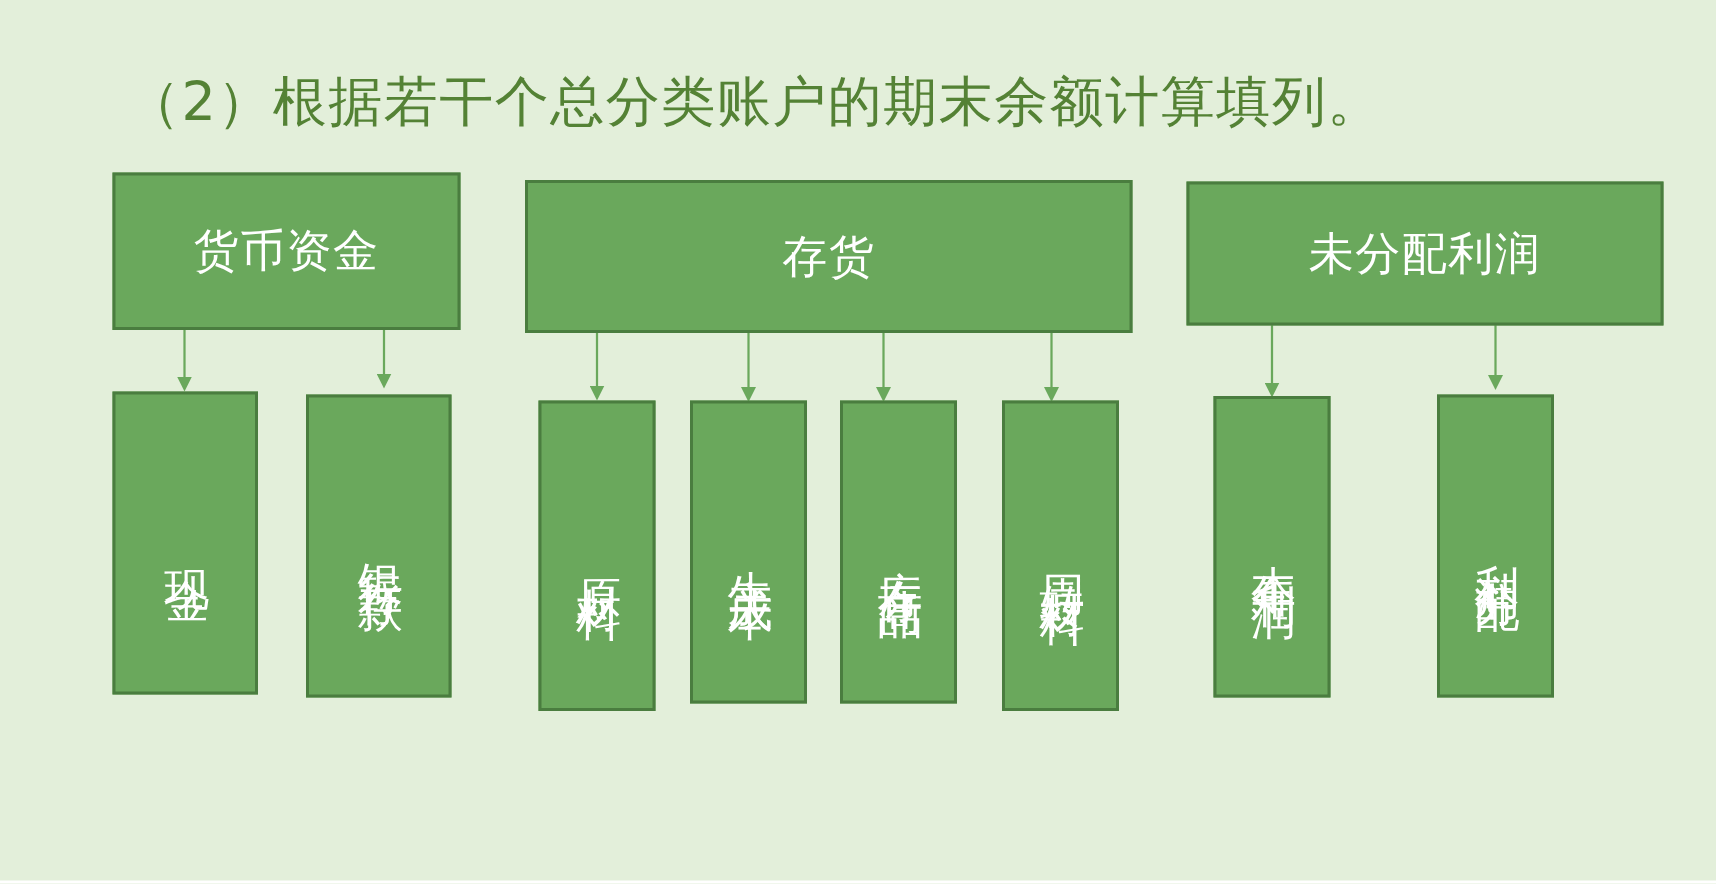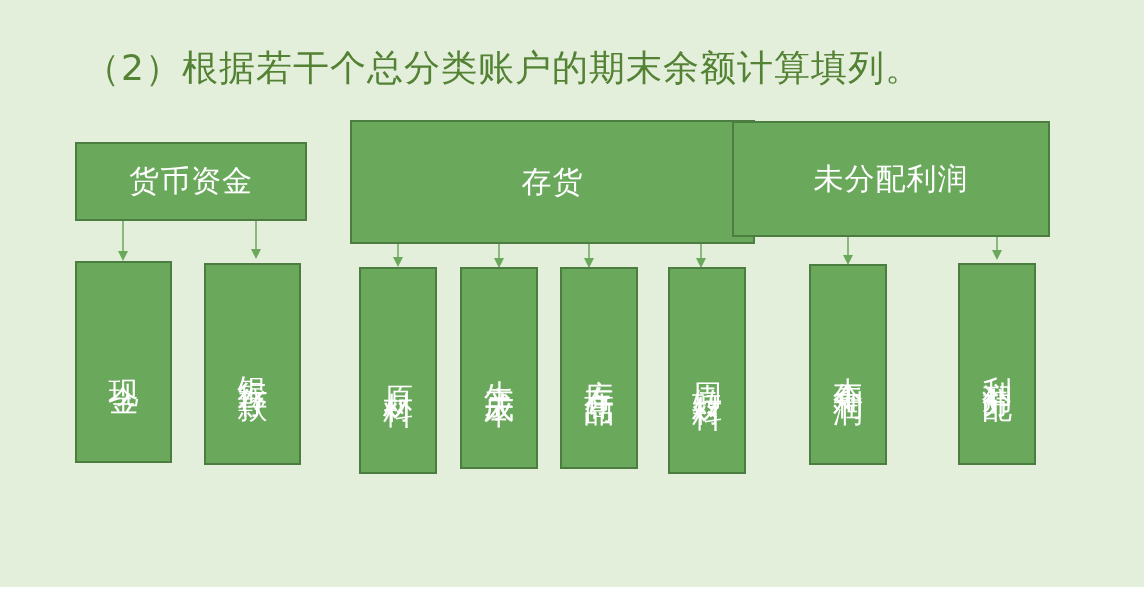--- a/index.html
+++ b/index.html
@@ -47,47 +47,47 @@
     <line x1="398" y1="220" x2="398" y2="262" marker-end="url(#ah)"></line>
     <line x1="499" y1="220" x2="499" y2="263" marker-end="url(#ah)"></line>
     <line x1="589" y1="220" x2="589" y2="263" marker-end="url(#ah)"></line>
     <line x1="701" y1="220" x2="701" y2="263" marker-end="url(#ah)"></line>
     <line x1="848" y1="216" x2="848" y2="260" marker-end="url(#ah)"></line>
     <line x1="997" y1="216" x2="997" y2="255" marker-end="url(#ah)"></line>
   </g>
   <line x1="226" y1="264" x2="215" y2="303" stroke="#9ccb8f" stroke-width="1.5" marker-end="url(#ah2)"></line>
 </svg>
 
-<div class="box parent" style="left:75px;top:142px;width:232px;height:79px;">
+<div class="box parent" style="left:75px;top:115px;width:232px;height:105px;">
   <span>货币资金</span>
 </div>
 <div class="box child" style="left:75px;top:261px;width:97px;height:202px;">
   <span>现金</span>
 </div>
 <div class="box child" style="left:204px;top:263px;width:97px;height:202px;">
   <span>银行存款</span>
 </div>
 
-<div class="box parent" style="left:350px;top:120px;width:405px;height:124px;">
+<div class="box parent" style="left:350px;top:120px;width:405px;height:102px;">
   <span>存货</span>
 </div>
 <div class="box child" style="left:359px;top:267px;width:78px;height:207px;">
   <span>原材料</span>
 </div>
 <div class="box child" style="left:460px;top:267px;width:78px;height:202px;">
   <span>生产成本</span>
 </div>
 <div class="box child" style="left:560px;top:267px;width:78px;height:202px;">
   <span>库存商品</span>
 </div>
 <div class="box child" style="left:668px;top:267px;width:78px;height:207px;">
   <span>周转材料</span>
 </div>
 
-<div class="box parent" style="left:732px;top:121px;width:318px;height:116px;">
+<div class="box parent" style="left:791px;top:121px;width:318px;height:96px;">
   <span>未分配利润</span>
 </div>
 <div class="box child" style="left:809px;top:264px;width:78px;height:201px;">
   <span>本年利润</span>
 </div>
 <div class="box child" style="left:958px;top:263px;width:78px;height:202px;">
   <span>利润分配</span>
 </div>
 
 </body></html>

